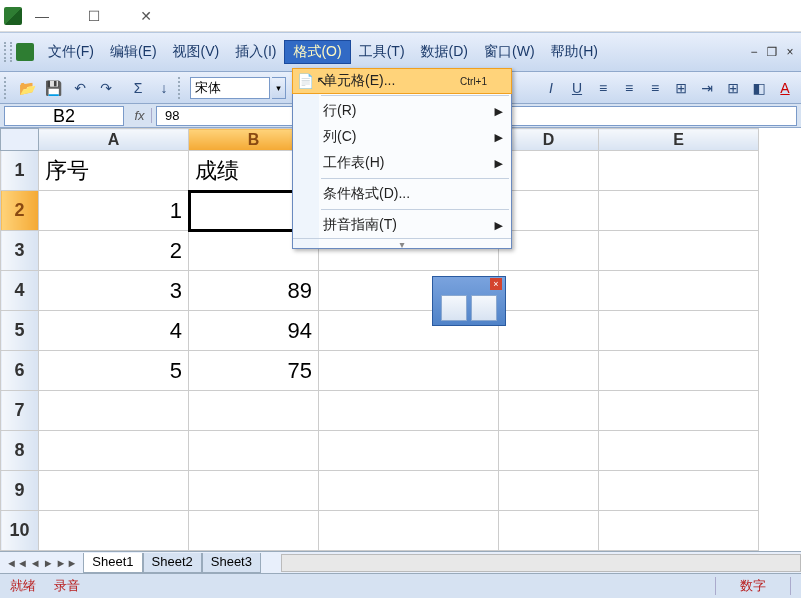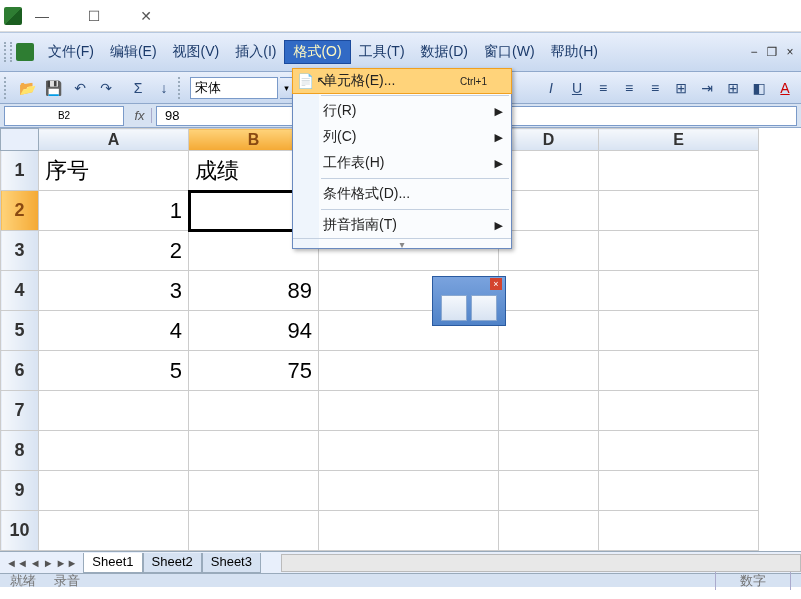--- a/index.html
+++ b/index.html
@@ -12,24 +12,24 @@
 .menubar{height:40px;background:linear-gradient(#e8effb,#c9d9f0);display:flex;align-items:center;padding:0 4px;border-top:1px solid #b6c8e0;border-bottom:1px solid #8fa8cb;position:relative}
 .mb-handle{width:8px;height:20px;border-left:2px dotted #9ab;border-right:2px dotted #9ab;margin-right:4px}
 .mb-ico{width:18px;height:18px;background:#2e7d32;border-radius:2px;margin-right:6px}
 .menuitem{padding:2px 8px;color:#1b3a6a;font-size:14px}
 .menuitem.open{background:#316ac5;color:#fef9c3;border:1px solid #1b4a9c}
 .mdi-ctrl{margin-left:auto;display:flex;gap:4px;color:#333;font-size:12px}
 .mdi-ctrl span{width:14px;text-align:center}
 .toolbar{height:32px;background:linear-gradient(#e8effb,#c9d9f0);display:flex;align-items:center;padding:0 4px;gap:2px;border-bottom:1px solid #8fa8cb}
 .tb-handle{width:8px;height:22px;border-left:2px dotted #9ab;margin-right:2px}
 .tbtn{width:24px;height:24px;display:flex;align-items:center;justify-content:center;border:1px solid transparent;color:#2a4a7a;font-size:14px}
-.fontbox{width:88px;height:22px;background:#fff;border:1px solid #7a9ac9;padding:0 4px;font-size:13px;display:flex;align-items:center}
+.fontbox{width:80px;height:22px;background:#fff;border:1px solid #7a9ac9;padding:0 4px;font-size:13px;display:flex;align-items:center}
 .fontdrop{width:14px;height:22px;background:linear-gradient(#e8effb,#c9d9f0);border:1px solid #7a9ac9;border-left:none;display:flex;align-items:center;justify-content:center;font-size:9px}
 .formulabar{height:24px;background:#d6e2f2;display:flex;align-items:center;border-bottom:1px solid #8fa8cb}
-.namebox{width:120px;height:20px;background:#fff;border:1px solid #7a9ac9;margin:0 4px;text-align:center;font-size:10px;line-height:18px}
+.namebox{width:120px;height:20px;background:#fff;border:1px solid #7a9ac9;margin:0 4px;text-align:center;font-size:18px;line-height:18px}
 .fxbtn{width:24px;font-style:italic;text-align:center;color:#555;border-right:1px solid #aac}
 .fval{flex:1;padding:0 8px;background:#fff;height:20px;border:1px solid #7a9ac9;margin:0 4px;line-height:18px}
 .grid{position:relative;background:#fff}
 table{border-collapse:collapse;table-layout:fixed}
 th,td{border:1px solid #ccc;position:relative}
 .corner{width:38px;height:22px;background:#e8effb;border:1px solid #9ab}
 .colh{background:linear-gradient(#f5f8fc,#d8e3f2);height:22px;text-align:center;font-size:16px;color:#333}
 .colh.sel{background:linear-gradient(#ffd37a,#f4a934);color:#8a4a12}
 .rowh{width:38px;background:linear-gradient(90deg,#f5f8fc,#d8e3f2);text-align:center;font-size:18px;color:#333}
 .rowh.sel{background:linear-gradient(90deg,#ffd37a,#f4a934);color:#8a4a12}
@@ -48,21 +48,21 @@
 .float-tb{position:absolute;top:276px;left:432px;width:74px;height:50px;background:linear-gradient(#7aa3de,#5083c8);border:1px solid #2a5aa0;z-index:30}
 .float-tb .fta{height:14px;display:flex;justify-content:flex-end;align-items:center;padding-right:3px}
 .float-tb .ftx{width:12px;height:12px;background:#d4432e;color:#fff;font-size:9px;text-align:center;line-height:12px}
 .float-tb .ftb{display:flex;gap:4px;padding:4px;justify-content:center}
 .float-tb .ftbtn{width:26px;height:26px;background:linear-gradient(#f5f8fc,#d8e3f2);border:1px solid #8aa8d0}
 .tabbar{height:22px;background:#e8effb;display:flex;align-items:center;border-top:1px solid #9ab;font-size:13px}
 .tabnav{display:flex;gap:2px;padding:0 6px}
 .tabnav span{font-size:11px;color:#555}
 .wtab{padding:0 8px;background:#fff;border:1px solid #9ab;border-top:none;position:relative;height:20px;line-height:18px;font-size:13px}
 .wtab.inact{background:#d6e2f2}
-.statusbar{height:14px;background:#d6e2f2;display:flex;align-items:center;padding:0 10px;gap:18px;font-size:13px;color:#737373;border-top:1px solid #9ab}
+.statusbar{height:25px;background:#d6e2f2;display:flex;align-items:center;padding:0 10px;gap:18px;font-size:13px;color:#b91c1c;border-top:1px solid #9ab}
 .statusbar .cell-bx{border-left:1px solid #aac;border-right:1px solid #aac;padding:0 24px;margin-left:auto}
 .hscroll{height:18px;background:#e8e8e8;border:1px solid #bbb;flex:1;margin-left:20px}
 </style>
 </head>
 <body>
 
 <div class="titlebar">
   <div class="logo"></div>
   <div class="winbtns">
     <div class="winbtn">—</div>

